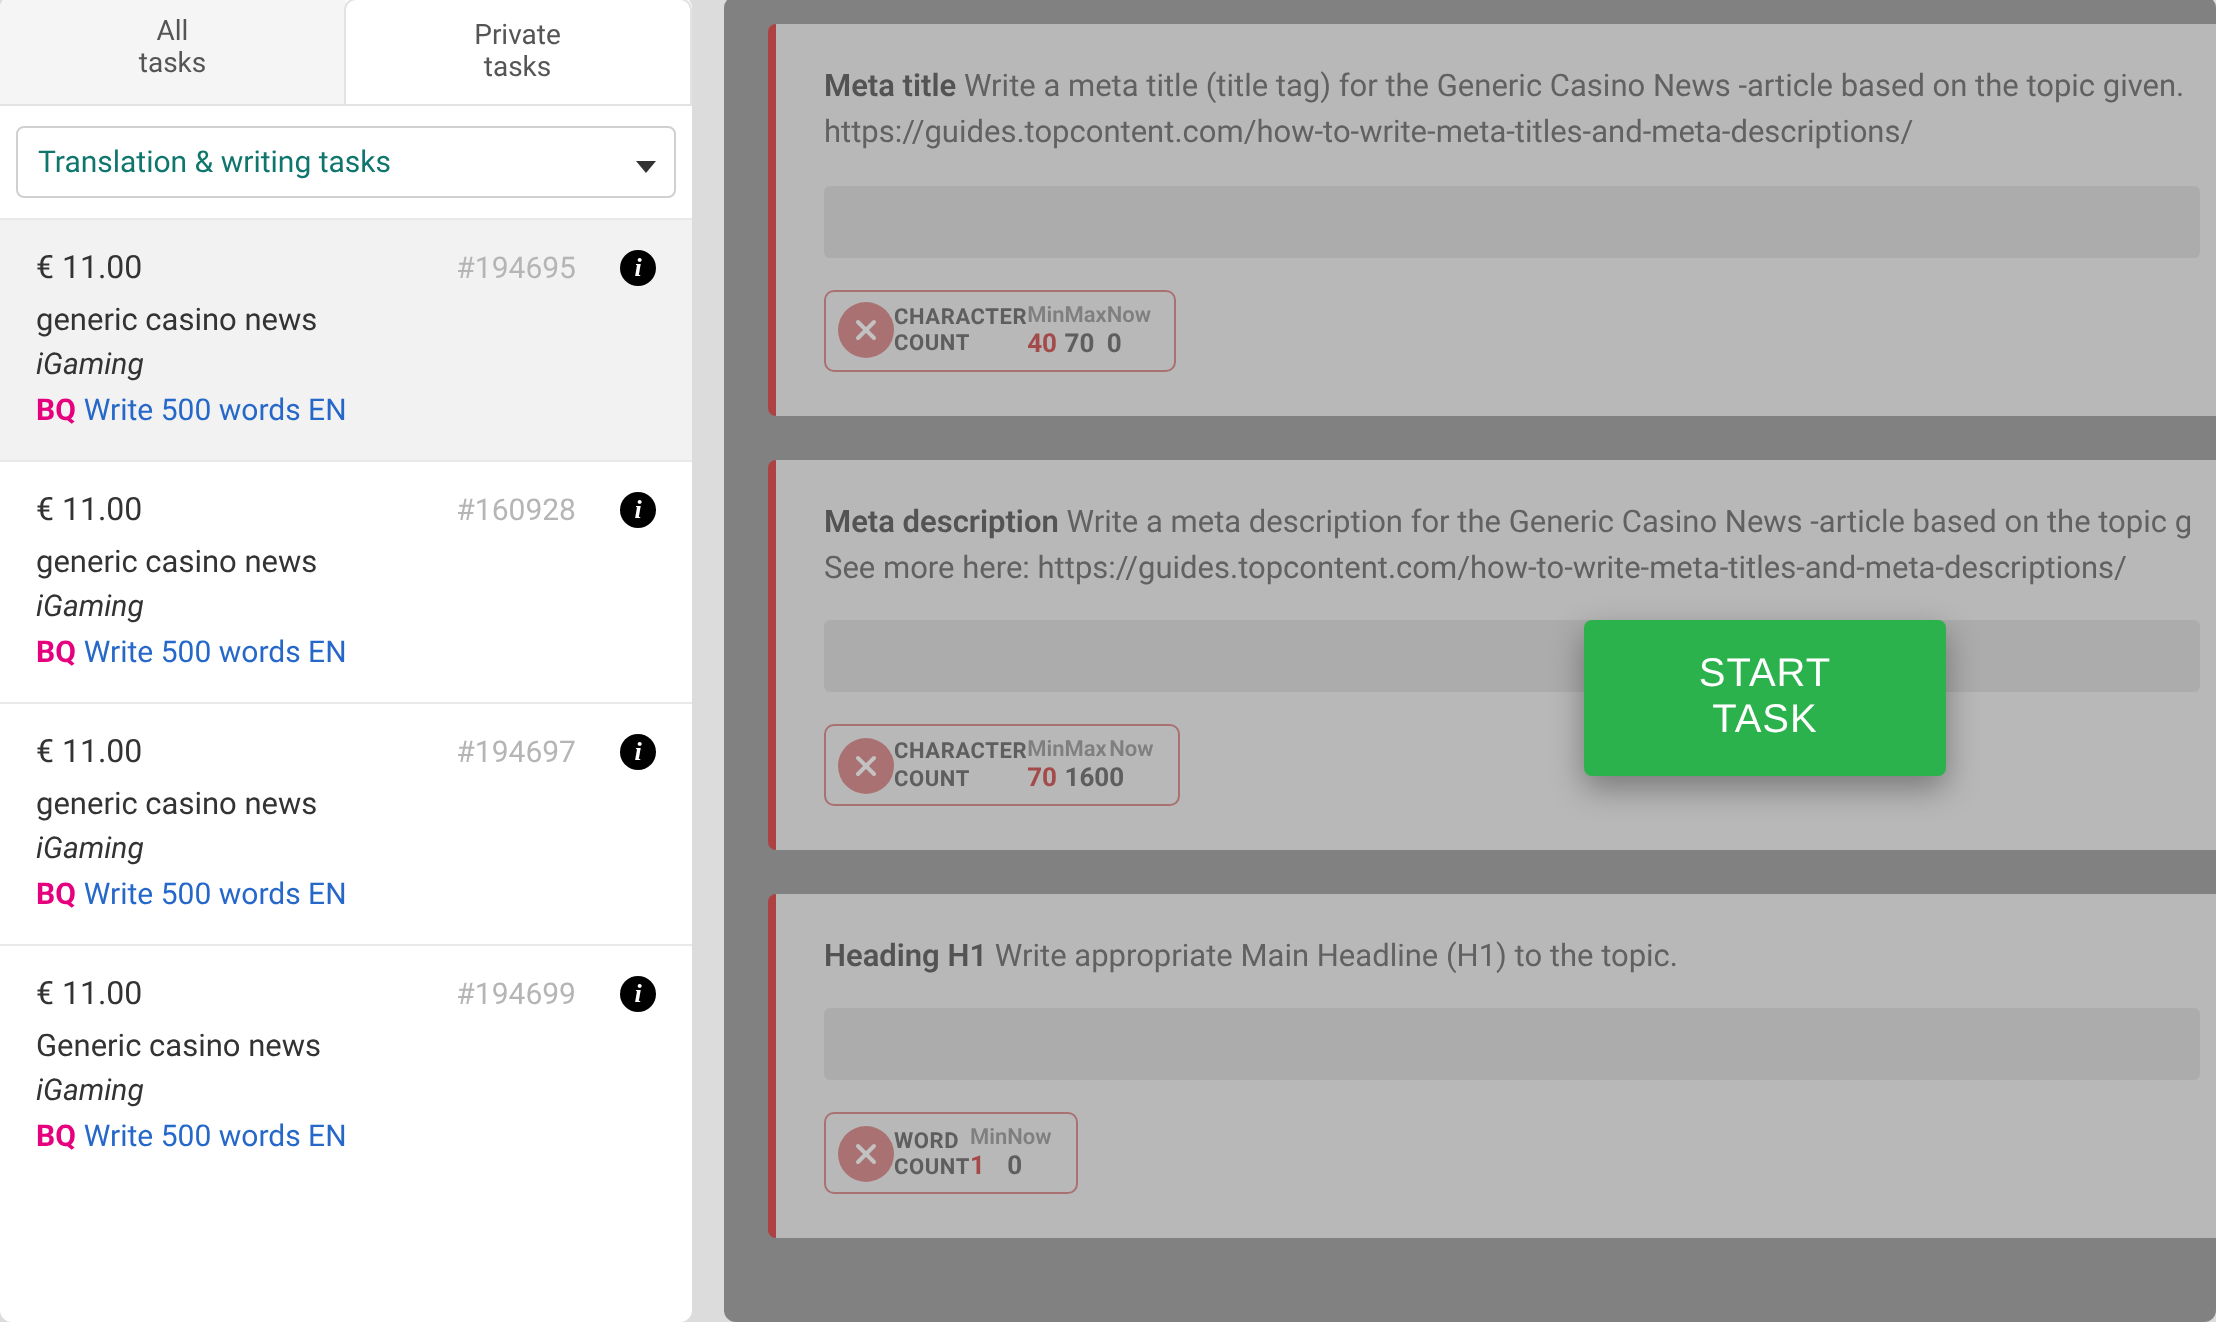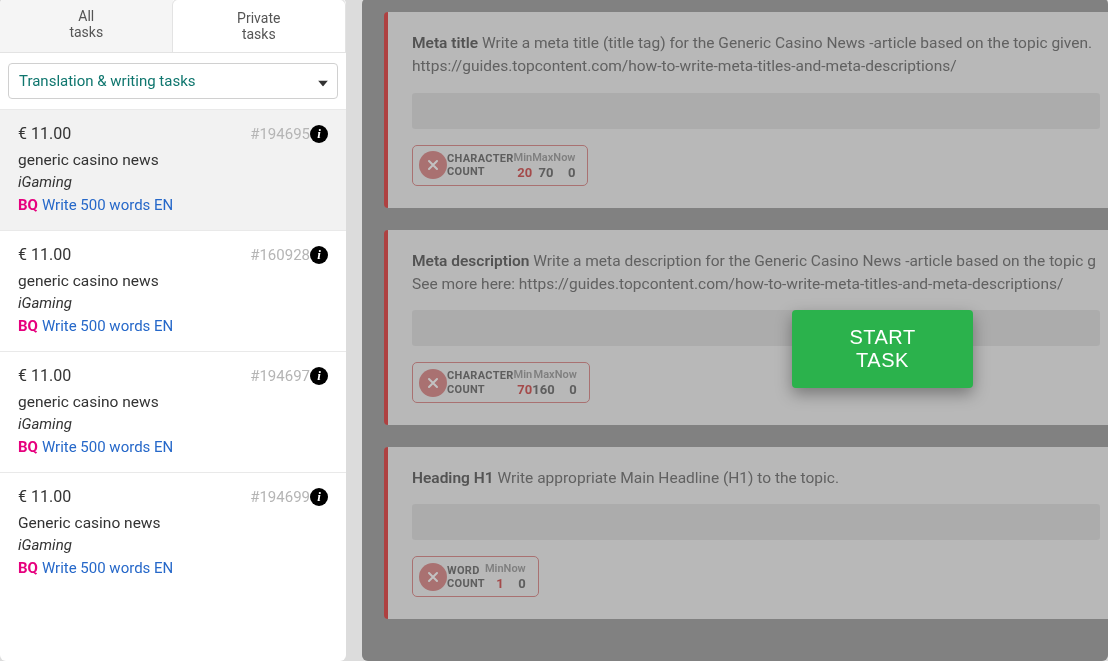--- a/index.html
+++ b/index.html
@@ -11,39 +11,39 @@
 .tab.active { background: #fff; border: 1px solid #e3e3e3; border-bottom: none; border-radius: 6px 6px 0 0; margin-top: 1px; margin-left: -1px; }
 .tab:not(.active) { background: #f5f5f5; }
 .dropdown-wrap { padding: 10px 8px; }
 .dropdown { width: 100%; border: 1px solid #d0d0d0; border-radius: 4px; padding: 8px 30px 8px 10px; font-size: 15px; color: #0f766e; background: #fff; position: relative; cursor: pointer; }
 .dropdown-caret { position: absolute; right: 18px; top: 50%; transform: translateY(-50%); }
 .task-list { }
 .task-item { border-top: 1px solid #e9e9e9; padding: 14px 18px 16px 18px; background: #fff; }
 .task-item.selected { background: #f2f2f2; }
 .task-row1 { display: flex; justify-content: space-between; align-items: center; margin-bottom: 8px; }
 .price { font-size: 16px; color: #333; }
-.task-id-wrap { display: flex; align-items: center; gap: 0; }
+.task-id-wrap { display: flex; align-items: center; gap: 22px; }
 .task-id { font-size: 15px; color: #b5b5b5; }
 .info-icon { width: 18px; height: 18px; border-radius: 50%; background: #000; color: #fff; display: inline-flex; align-items: center; justify-content: center; font-size: 13px; font-weight: bold; font-family: Georgia, serif; font-style: italic; }
 .task-title { font-size: 15.5px; color: #333; margin-bottom: 4px; }
 .task-cat { font-size: 15px; color: #333; font-style: italic; margin-bottom: 4px; }
 .task-bq { font-size: 15px; font-weight: bold; color: #e6007e; }
 .task-link { font-size: 15px; color: #2668c9; cursor: pointer; }
 .main { position: absolute; left: 362px; top: -2px; width: 746px; height: 663px; background: #9c9c9c; border-radius: 6px; overflow: hidden; }
 .overlay { position: absolute; inset: 0; background: rgba(80,80,80,0.35); pointer-events: none; }
 .cards { padding: 0 0 0 22px; margin-top: 13px; }
 .card { background: #f0f0f0; border-left: 4px solid #e03a3a; border-radius: 4px; margin-top: 22px; padding: 20px 24px 22px 24px; width: 740px; }
 .card:first-child { margin-top: 14px; }
 .card-text { font-size: 15.5px; color: #6a6a6a; line-height: 1.5; margin-bottom: 14px; }
 .card-text b { color: #555; font-weight: 600; }
 .card-input { width: 100%; height: 36px; background: #dedede; border: none; border-radius: 3px; margin-bottom: 16px; }
 .counter { display: inline-flex; align-items: center; border: 1.5px solid #d98383; border-radius: 5px; padding: 5px 12px 5px 6px; }
 .counter-x { width: 28px; height: 28px; border-radius: 50%; background: #d98383; color: #fff; display: inline-flex; align-items: center; justify-content: center; font-size: 14px; }
 .counter-label { font-size: 11px; font-weight: 700; color: #666; line-height: 1.2; letter-spacing: 0.3px; }
-.counter-col { display: flex; flex-direction: column; align-items: flex-end; }
+.counter-col { display: flex; flex-direction: column; align-items: flex-start; }
 .counter-head { font-size: 11px; font-weight: 600; color: #999; }
 .counter-val { font-size: 13px; font-weight: 700; color: #666; margin-top: 1px; }
 .counter-val.red { color: #d14848; }
 .start-btn { position: absolute; left: 792px; top: 310px; background: #2bb24c; color: #fff; border: none; border-radius: 4px; padding: 16px 30px; font-size: 20px; letter-spacing: 0.5px; cursor: pointer; box-shadow: 0 6px 16px rgba(0,0,0,0.35); z-index: 10; }
 </style>
 </head>
 <body>
 
 <div class="viewport">
 
@@ -124,21 +124,21 @@
     <div class="cards" id="cards">
         <div class="card"><div class="card-text"><b>Meta title</b> Write a meta title (title tag) for the Generic Casino News -article based on the topic given. https://guides.topcontent.com/how-to-write-meta-titles-and-meta-descriptions/</div><div class="card-input"></div><div class="counter">
             <span class="counter-x">
               <svg width="12" height="12" viewBox="0 0 12 12">
                 <path d="M2 2 L10 10 M10 2 L2 10" stroke="#fff" stroke-width="2" stroke-linecap="round"></path>
               </svg>
             </span>
             <div class="counter-label">CHARACTER<br>COUNT</div>
             <div class="counter-col">
               <span class="counter-head">Min</span>
-              <span class="counter-val red">20</span>
+              <span class="counter-val red">40</span>
             </div>
             <div class="counter-col">
               <span class="counter-head">Max</span>
               <span class="counter-val">70</span>
             </div>
             <div class="counter-col">
               <span class="counter-head">Now</span>
               <span class="counter-val">0</span>
             </div>
           </div></div>

